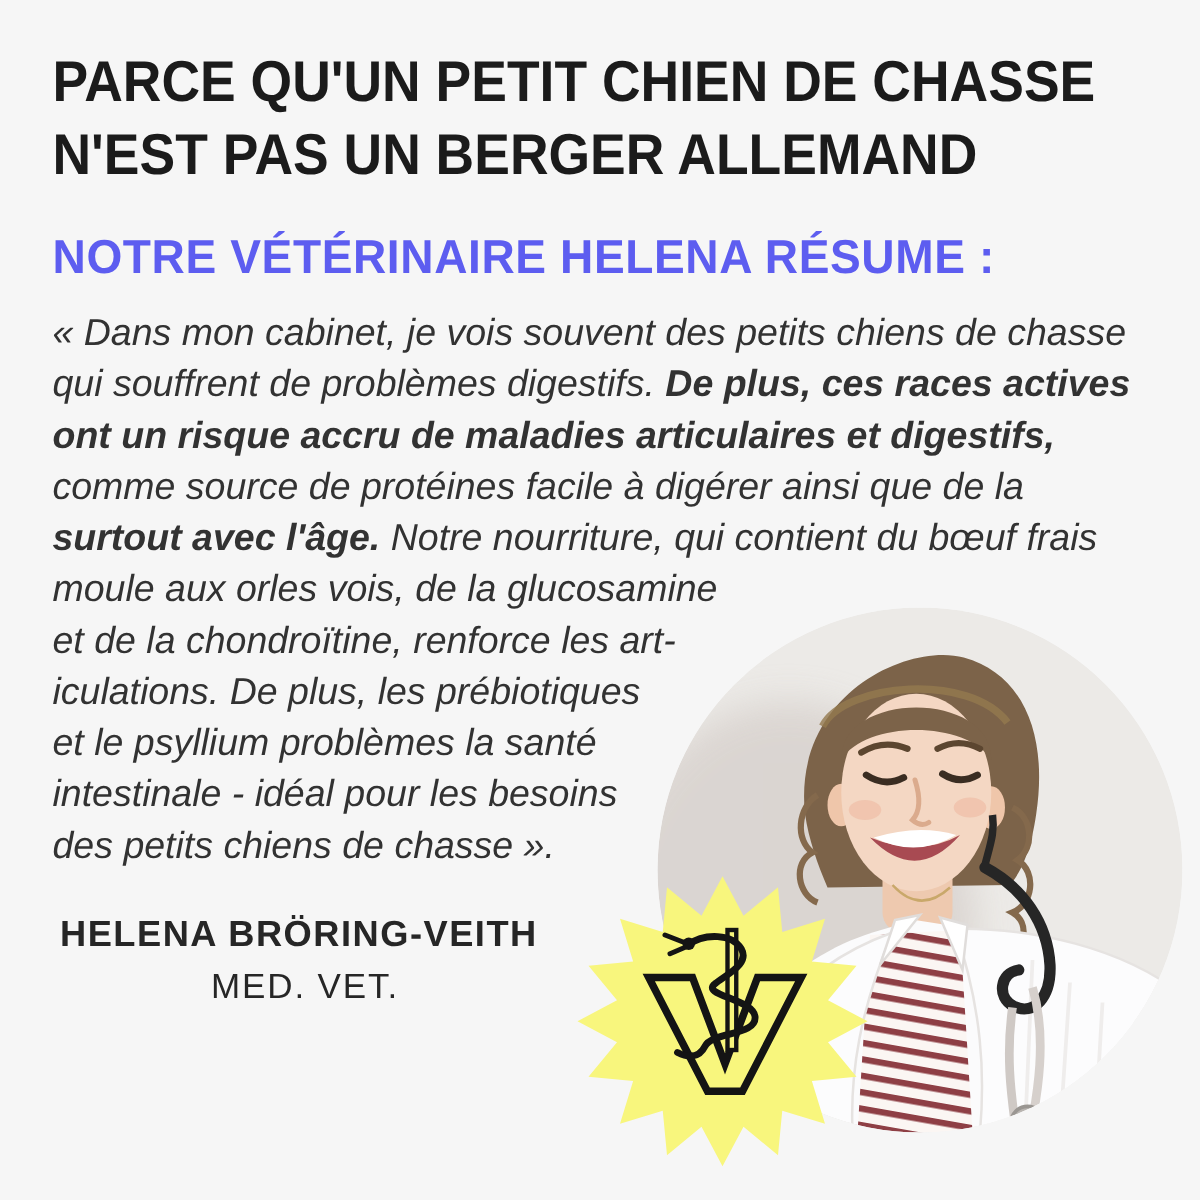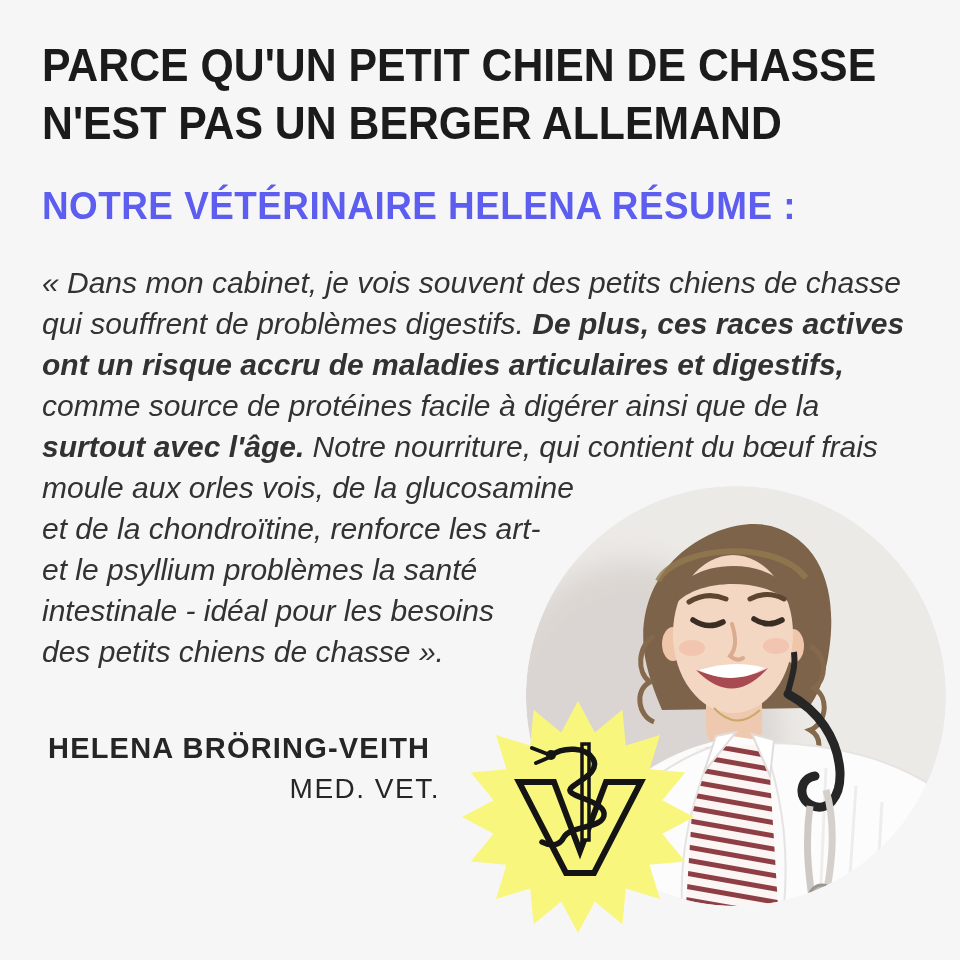--- a/index.html
+++ b/index.html
@@ -17,42 +17,42 @@
     transform:scaleX(0.93);transform-origin:left top;
     white-space:nowrap;
   }
   .subhead{
     position:absolute;left:42px;top:184px;width:920px;
     font-weight:bold;font-size:38px;line-height:44px;
     letter-spacing:.5px;color:#5d5df0;white-space:nowrap;
     transform:scaleX(0.97);transform-origin:left top;
   }
   .quote{
-    position:absolute;left:42px;top:262px;width:900px;
+    position:absolute;left:42px;top:246px;width:900px;
     font-style:italic;font-size:30px;line-height:41px;
     color:#323232;
   }
   .quote-line{white-space:pre;}
   .quote-line .bold{font-weight:bold;}
   .photo{
     position:absolute;left:526px;top:486px;width:420px;height:420px;
     border-radius:50%;overflow:hidden;
   }
   .badge{
     position:absolute;left:458px;top:693px;width:240px;height:248px;
   }
   .attribution{
     position:absolute;left:48px;top:732px;width:392px;
     color:#262626;
   }
   .vet-name{
     font-weight:bold;font-size:29px;letter-spacing:1.2px;white-space:nowrap;
   }
   .vet-title{
-    margin-top:8px;text-align:right;
+    margin-top:8px;text-align:center;
     font-weight:500;font-size:28px;letter-spacing:1.5px;
   }
 </style>
 </head>
 <body>
 
 <div class="canvas" style="background: rgb(246, 246, 246);">
 
   <div class="headline" style="color: rgb(27, 27, 27);">
     <div>PARCE QU'UN PETIT CHIEN DE CHASSE</div>
@@ -62,20 +62,21 @@
   <div class="subhead" style="color: rgb(93, 93, 240);">NOTRE VÉTÉRINAIRE HELENA RÉSUME :</div>
 
   <div class="quote" style="color: rgb(50, 50, 50);">
       <div class="quote-line"><span>« Dans mon cabinet, je vois souvent des petits chiens de chasse</span></div>
       <div class="quote-line"><span>qui souffrent de problèmes digestifs. </span><span class="bold">De plus, ces races actives</span></div>
       <div class="quote-line"><span class="bold">ont un risque accru de maladies articulaires et digestifs,</span></div>
       <div class="quote-line"><span>comme source de protéines facile à digérer ainsi que de la</span></div>
       <div class="quote-line"><span class="bold">surtout avec l'âge.</span><span> Notre nourriture, qui contient du bœuf frais</span></div>
       <div class="quote-line"><span>moule aux orles vois, de la glucosamine</span></div>
       <div class="quote-line"><span>et de la chondroïtine, renforce les art-</span></div>
+      <div class="quote-line"><span>iculations. De plus, les prébiotiques</span></div>
       <div class="quote-line"><span>et le psyllium problèmes la santé</span></div>
       <div class="quote-line"><span>intestinale - idéal pour les besoins</span></div>
       <div class="quote-line"><span>des petits chiens de chasse ».</span></div>
     </div>
 
   <div class="photo">
     <svg width="420" height="420" viewBox="0 0 420 420">
       <defs>
         <clipPath id="pc">
             <circle cx="210" cy="210" r="210"></circle>

